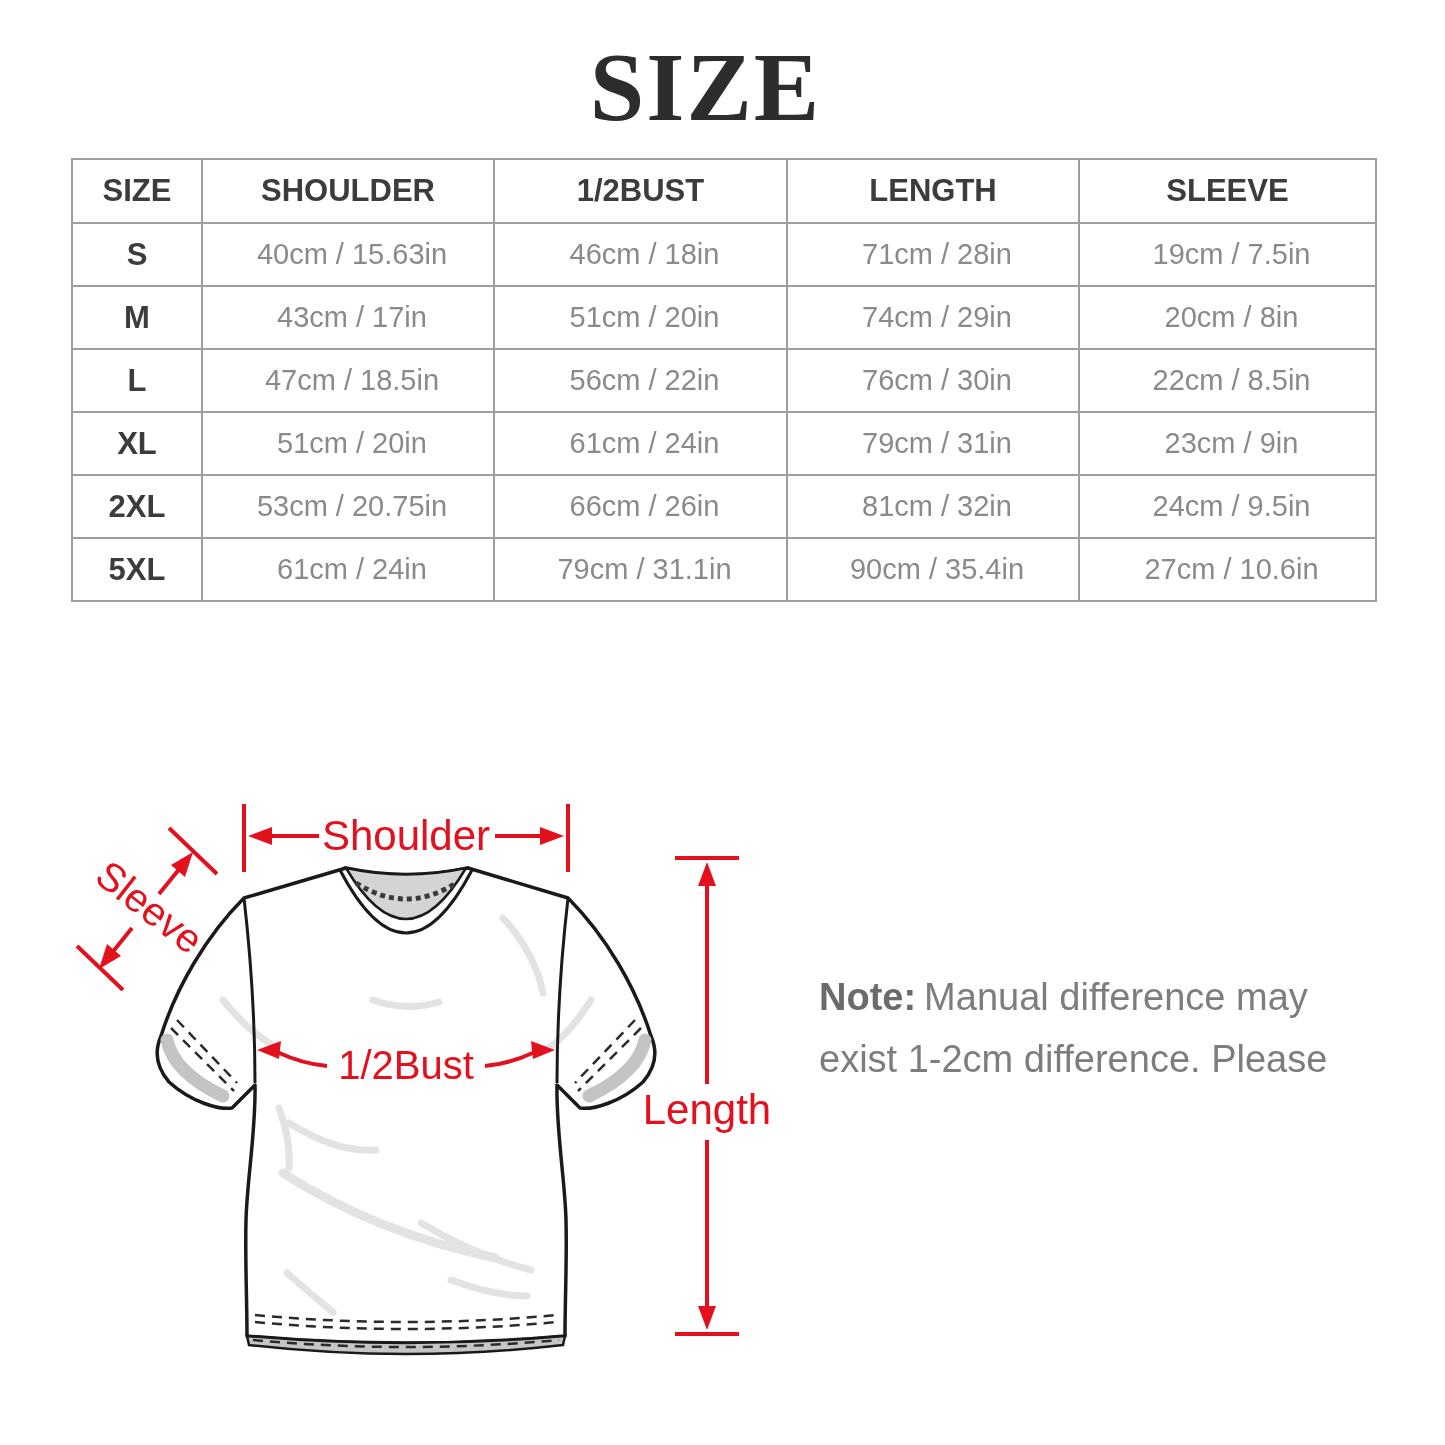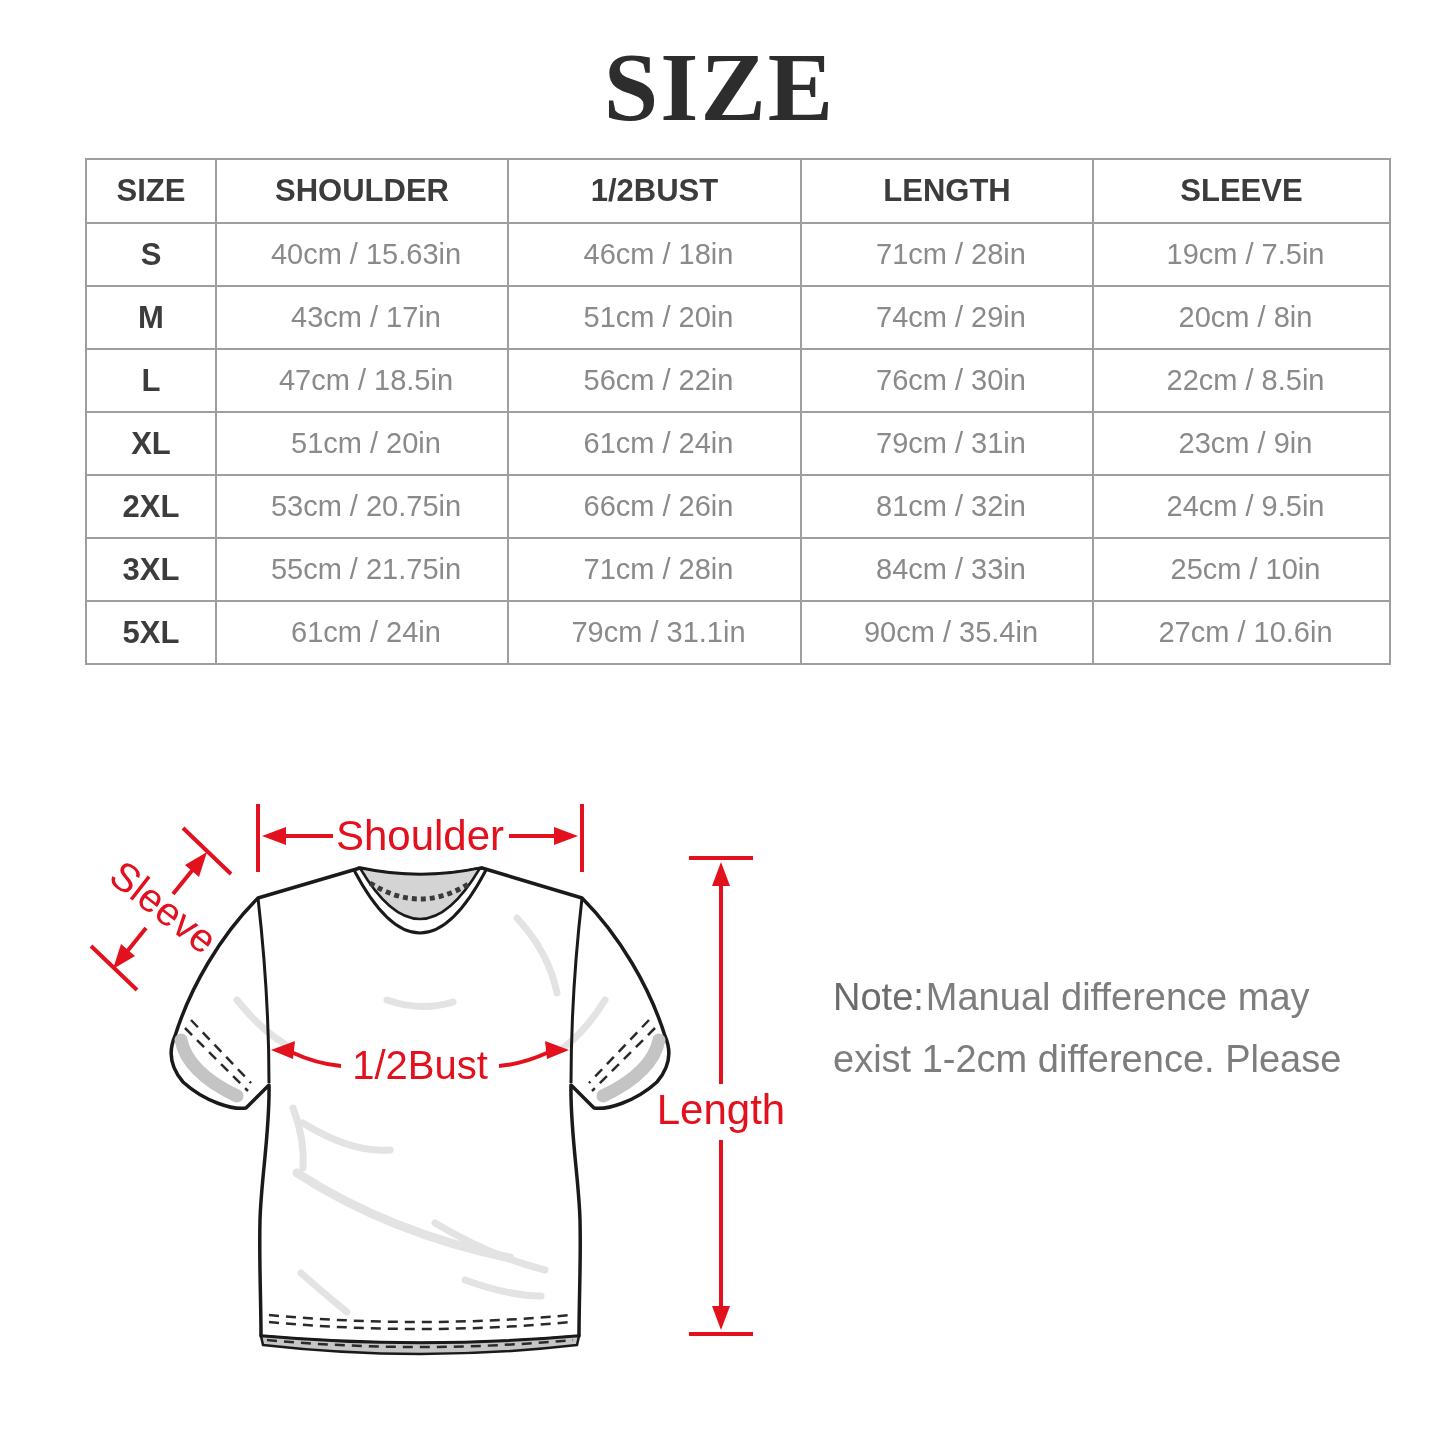--- a/index.html
+++ b/index.html
@@ -4,21 +4,21 @@
 <title>Size Chart</title>
 <style>
   :root{
     --accent_red:#e3101d; --title_ink:#2d2d2d; --header_ink:#3c3c3c;
     --value_gray:#8a8a8a; --table_border:#9e9e9e; --note_gray:#7d7d7d;
     --note_prefix_gray:#6b6b6b; --shirt_outline:#1a1a1a; --shirt_shade:#d4d4d4;
   }
   *{margin:0;padding:0;box-sizing:border-box;}
   html,body{width:1445px;height:1445px;background:#ffffff;overflow:hidden;
     font-family:"Liberation Sans","DejaVu Sans",sans-serif;}
-  .canvas{position:absolute;left:15px;top:0;width:1409px;height:1445px;background:#fff;}
+  .canvas{position:absolute;left:1px;top:0;width:1409px;height:1445px;background:#fff;}
 
   
   .page-title{position:absolute;left:0;right:0;top:38px;text-align:center;
     font-family:"Liberation Serif","DejaVu Serif",serif;font-weight:bold;
     font-size:98px;line-height:1;letter-spacing:2px;color:var(--title_ink,#2d2d2d);}
 
   
   .size-table-wrap{position:absolute;left:70px;top:158px;width:1305px;}
   table.size-table{width:100%;border-collapse:collapse;table-layout:fixed;}
   .size-table td,.size-table th{border:2px solid var(--table_border,#9e9e9e);
@@ -41,21 +41,21 @@
   .wr{fill:none;stroke:#e3e3e3;stroke-width:7;stroke-linecap:round;}
   .wr-big{fill:none;stroke:#e3e3e3;stroke-width:9;stroke-linecap:round;}
   .r-ln{fill:none;stroke:var(--accent_red,#e3101d);stroke-width:4;}
   .r-fl{fill:var(--accent_red,#e3101d);stroke:none;}
   .r-tx{fill:var(--accent_red,#e3101d);font-size:42px;text-anchor:middle;}
   .r-tx-sm{fill:var(--accent_red,#e3101d);font-size:40px;text-anchor:middle;}
 
   
   .note{position:absolute;left:818px;top:966px;width:575px;
     font-size:38px;line-height:62px;color:var(--note_gray,#7d7d7d);}
-  .note .prefix{font-weight:normal;color:var(--note_prefix_gray,#6b6b6b);margin-right:2px;}
+  .note .prefix{font-weight:bold;color:var(--note_prefix_gray,#6b6b6b);margin-right:8px;}
 </style>
 </head>
 <body>
 
 <div class="canvas">
 
   <div class="page-title">SIZE</div>
 
   <div class="size-table-wrap">
     <table class="size-table">
@@ -105,27 +105,20 @@
           <td class="val-cell">23cm / 9in</td>
         </tr>
         <tr>
           <td class="size-cell">2XL</td>
           <td class="val-cell">53cm / 20.75in</td>
           <td class="val-cell">66cm / 26in</td>
           <td class="val-cell">81cm / 32in</td>
           <td class="val-cell">24cm / 9.5in</td>
         </tr>
         <tr>
-          <td class="size-cell">3XL</td>
-          <td class="val-cell">55cm / 21.75in</td>
-          <td class="val-cell">71cm / 28in</td>
-          <td class="val-cell">84cm / 33in</td>
-          <td class="val-cell">25cm / 10in</td>
-        </tr>
-        <tr>
           <td class="size-cell">5XL</td>
           <td class="val-cell">61cm / 24in</td>
           <td class="val-cell">79cm / 31.1in</td>
           <td class="val-cell">90cm / 35.4in</td>
           <td class="val-cell">27cm / 10.6in</td>
         </tr>
       </tbody>
     </table>
   </div>
 

